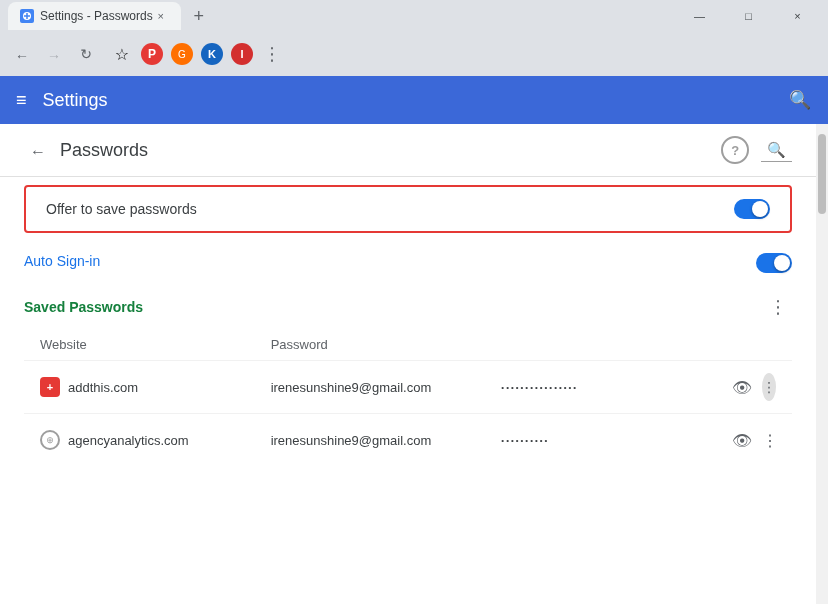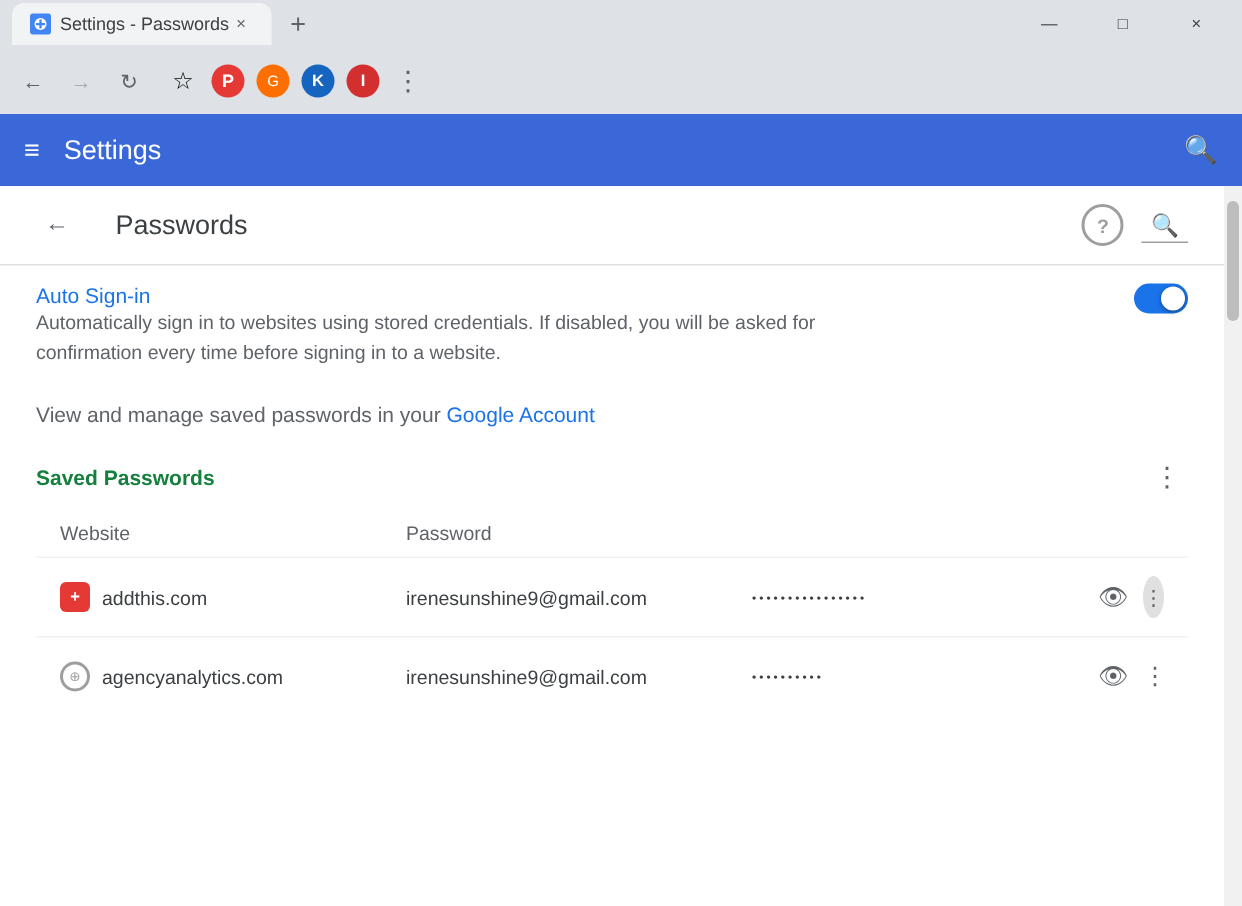--- a/index.html
+++ b/index.html
@@ -43,21 +43,21 @@
     .main-content { flex: 1; background: white; overflow-y: auto; position: relative; }
     .scrollbar { width: 12px; background: #f1f1f1; position: relative; }
     .scrollbar-thumb { width: 8px; height: 80px; background: #bdbdbd; border-radius: 4px; position: absolute; top: 10px; left: 2px; }
 
     
     .passwords-page { padding: 0; min-height: 400px; }
 
     
     .page-header { display: flex; align-items: center; padding: 12px 24px; border-bottom: 1px solid #e0e0e0; }
     .back-btn { width: 28px; height: 28px; display: flex; align-items: center; justify-content: center; cursor: pointer; color: #5f6368; font-size: 16px; border-radius: 50%; }
-    .page-title { font-size: 18px; color: #3c4043; margin-left: 25px; flex: 1; }
+    .page-title { font-size: 18px; color: #3c4043; margin-left: 8px; flex: 1; }
     .page-actions { display: flex; align-items: center; gap: 12px; }
     .help-btn { width: 28px; height: 28px; border-radius: 50%; border: 2px solid #9e9e9e; display: flex; align-items: center; justify-content: center; color: #9e9e9e; font-size: 13px; font-weight: bold; cursor: pointer; }
     .search-box { display: flex; align-items: center; gap: 6px; border-bottom: 1px solid #9e9e9e; padding: 2px 6px; }
     .search-box input { border: none; outline: none; font-size: 14px; color: #3c4043; width: 150px; background: transparent; }
     .search-icon-sm { color: #9e9e9e; font-size: 15px; }
 
     
     .toggle-row { display: flex; align-items: center; justify-content: space-between; padding: 12px 20px; border: 2px solid #e53935; border-radius: 4px; margin: 8px 24px; }
     .toggle-label { font-size: 14px; color: #3c4043; }
 
@@ -160,37 +160,40 @@
           <div class="back-btn">←</div>
           <div class="page-title">Passwords</div>
           <div class="page-actions">
             <div class="help-btn">?</div>
             <div class="search-box">
               <span class="search-icon-sm">🔍</span>
             </div>
           </div>
         </div>
 
+        <div class="toggle-row">
+          <span class="toggle-label">Offer to save passwords</span>
+          <label class="toggle-switch">
+            <input type="checkbox" checked="" style="">
+            <div class="toggle-slider"></div>
+          </label>
+        </div>
 
         <div class="auto-signin">
           <div class="auto-signin-row">
             <div class="auto-signin-text">
               <div class="auto-signin-header">Auto Sign-in</div>
-              <div class="auto-signin-desc">Automatically sign in to websites using stored credentials. If disabled, you will be asked for confirmation every time before signing in to a website.</div>
             </div>
             <label class="toggle-switch" style="margin-left: 16px; flex-shrink:0;">
               <input type="checkbox" checked="" style="">
               <div class="toggle-slider"></div>
             </label>
           </div>
         </div>
 
-        <div class="account-link">
-          <span>View and manage saved passwords in your </span><a href="#">Google Account</a>
-        </div>
 
         <div class="saved-passwords">
           <div class="saved-header">
             <span class="saved-title">Saved Passwords</span>
             <div class="more-btn">⋮</div>
           </div>
           <div class="passwords-table">
 
             <div class="table-header">
               <div class="table-header-cell">Website</div>

